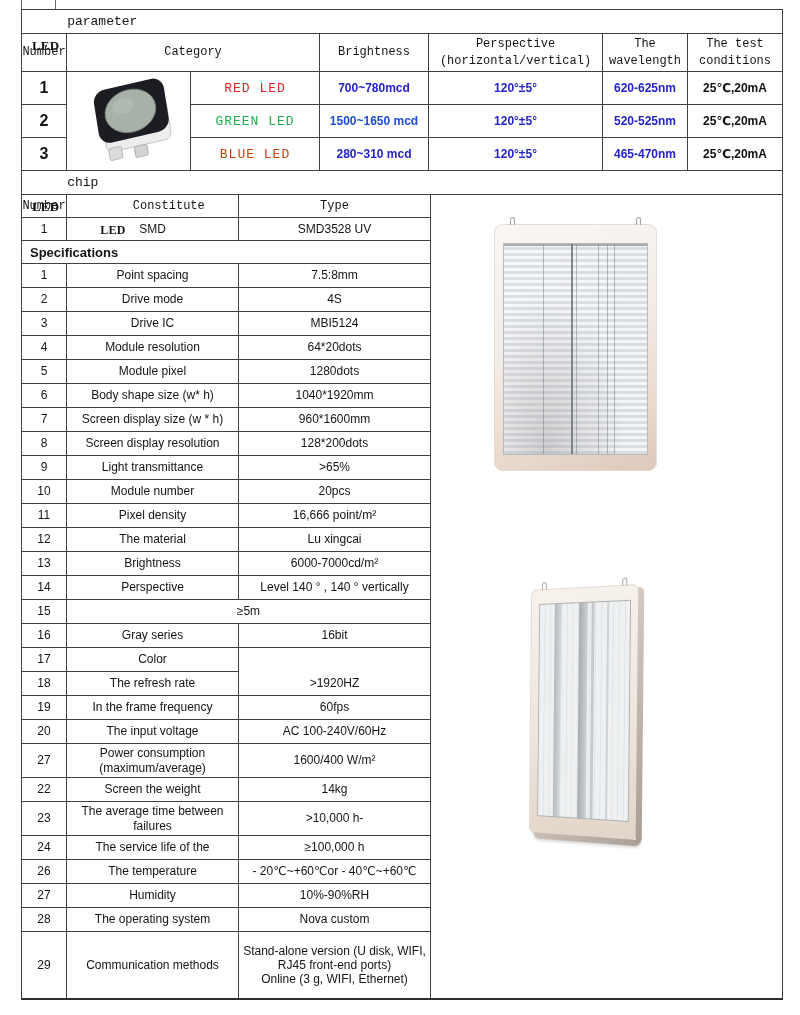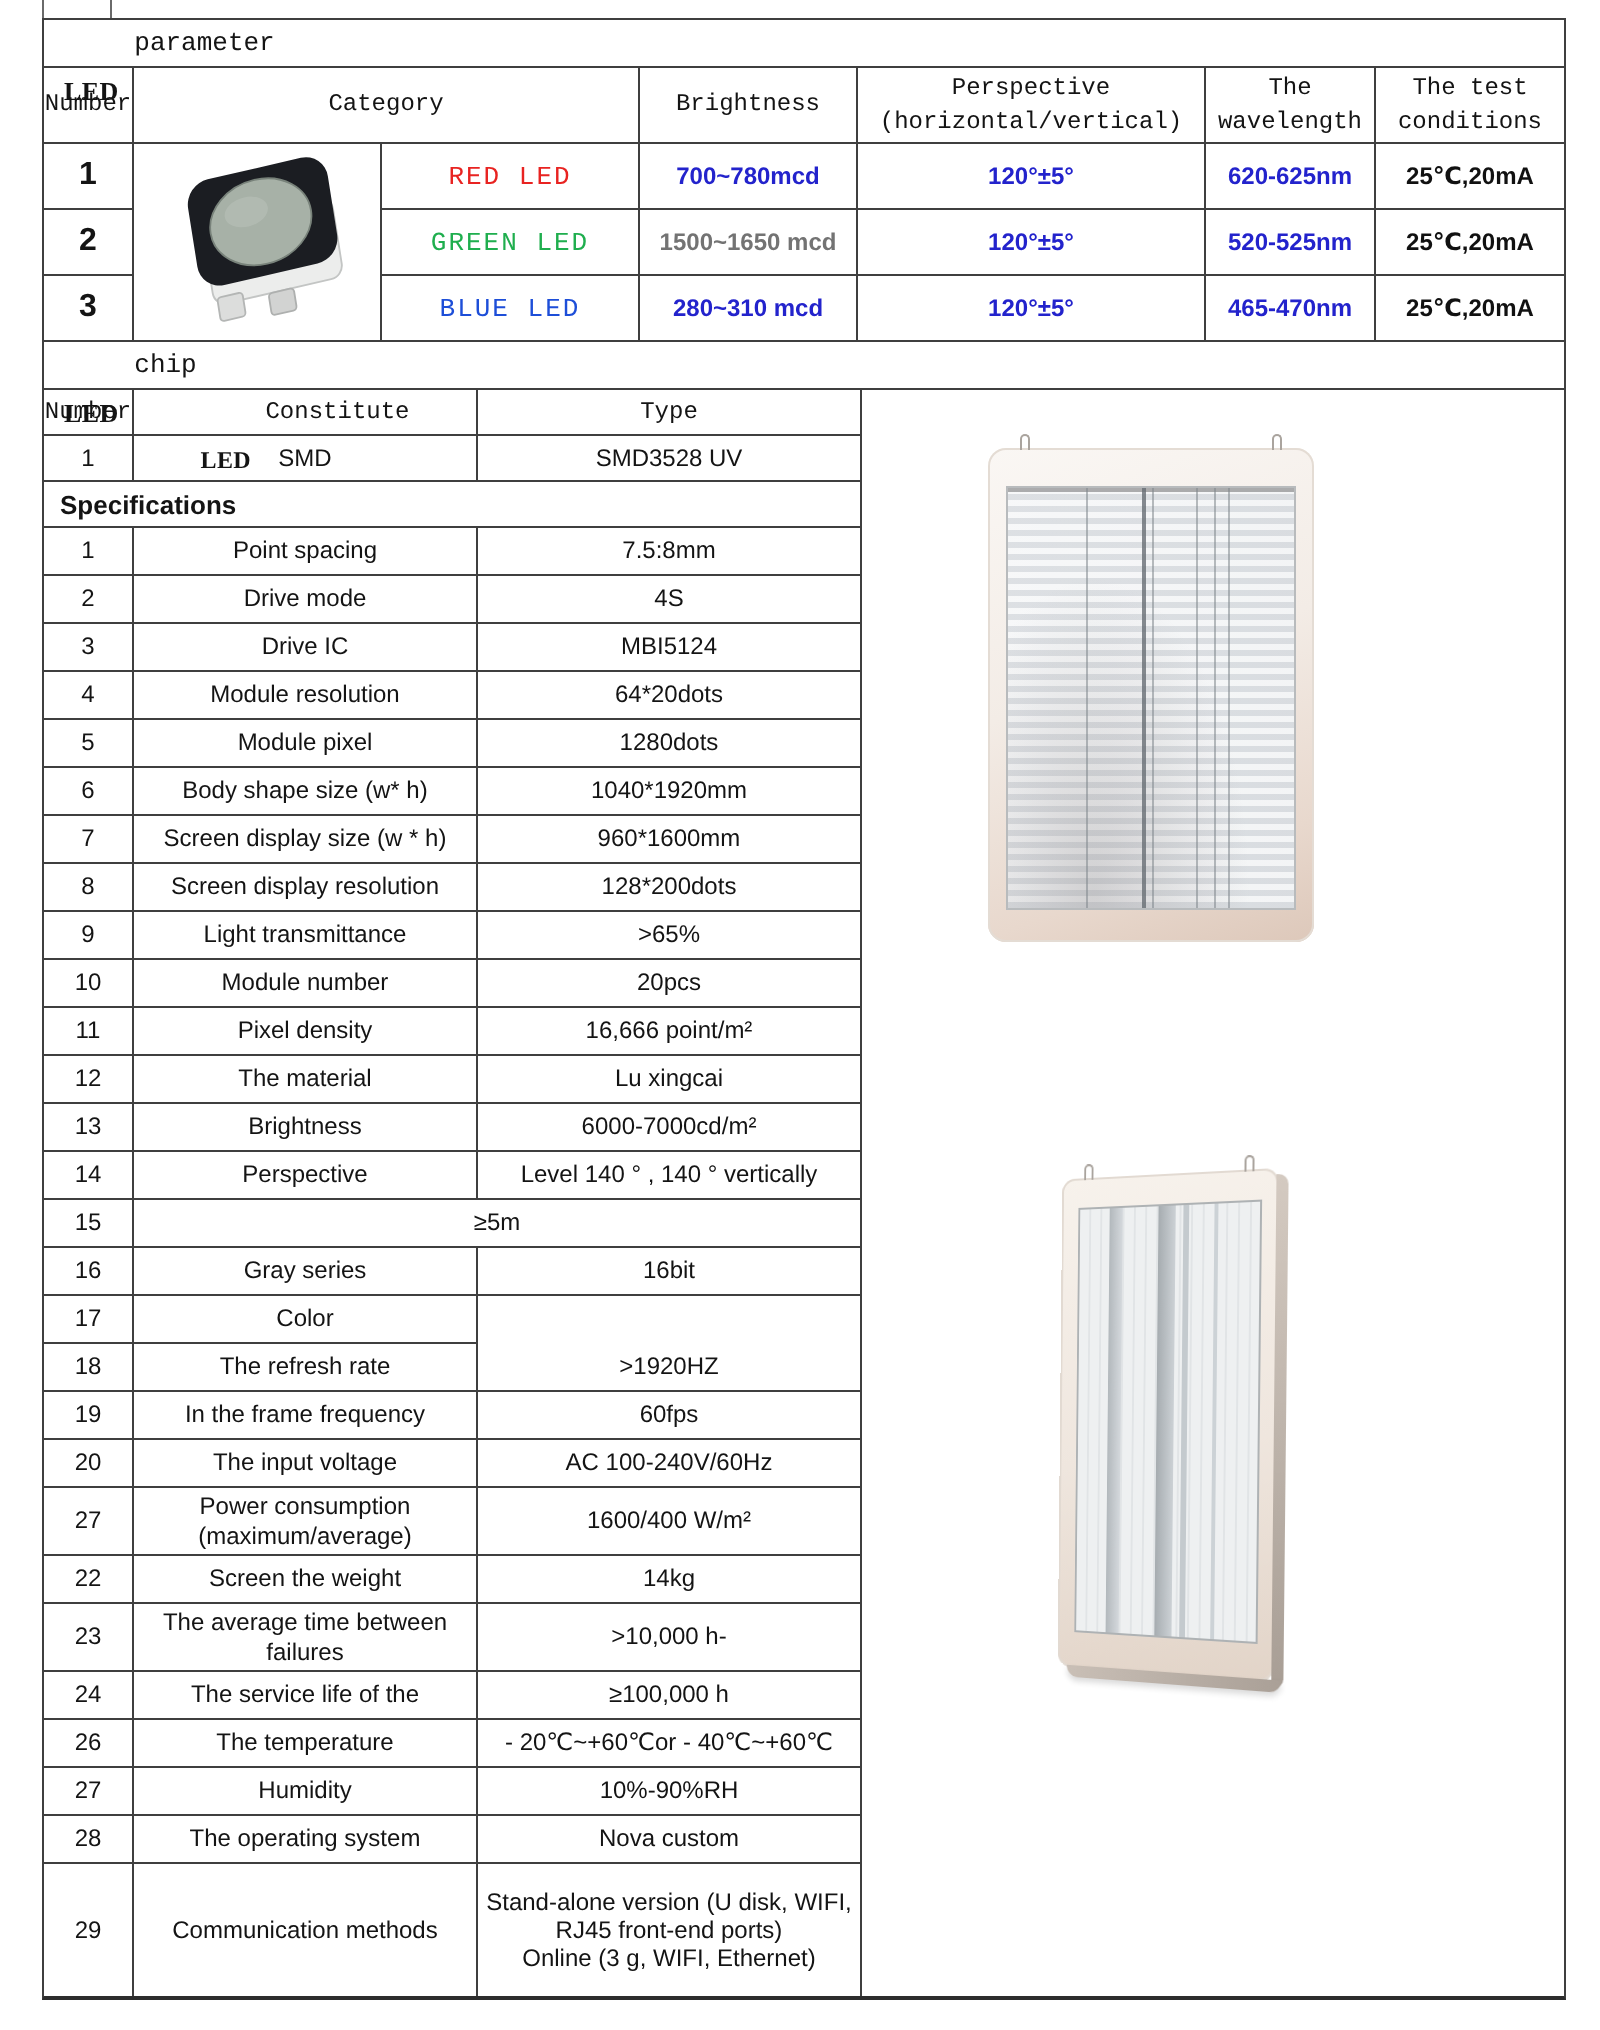--- a/index.html
+++ b/index.html
@@ -120,27 +120,27 @@
 
       <div class="pc bignum" style="grid-column:1;grid-row:2">1</div>
       <div class="pc cat" style="grid-area: 2 / 3; color: rgb(232, 35, 33);">RED LED</div>
       <div class="pc bval" style="grid-area: 2 / 4; color: rgb(35, 35, 204);">700~780mcd</div>
       <div class="pc bval" style="grid-area: 2 / 5; color: rgb(35, 35, 204);">120°±5°</div>
       <div class="pc bval" style="grid-area: 2 / 6; color: rgb(35, 35, 204);">620-625nm</div>
       <div class="pc tval no-r" style="grid-column:7;grid-row:2">25℃,20mA</div>
 
       <div class="pc bignum" style="grid-column:1;grid-row:3">2</div>
       <div class="pc cat" style="grid-area: 3 / 3; color: rgb(31, 174, 78);">GREEN LED</div>
-      <div class="pc bval" style="grid-area: 3 / 4; color: #737373;">1500~1650 mcd</div>
+      <div class="pc bval" style="grid-area: 3 / 4; color: #1d4ed8;">1500~1650 mcd</div>
       <div class="pc bval" style="grid-area: 3 / 5; color: rgb(35, 35, 204);">120°±5°</div>
       <div class="pc bval" style="grid-area: 3 / 6; color: rgb(35, 35, 204);">520-525nm</div>
       <div class="pc tval no-r" style="grid-column:7;grid-row:3">25℃,20mA</div>
 
       <div class="pc bignum" style="grid-column:1;grid-row:4">3</div>
-      <div class="pc cat" style="grid-area: 4 / 3; color: #1d4ed8;">BLUE LED</div>
+      <div class="pc cat" style="grid-area: 4 / 3; color: #c2410c;">BLUE LED</div>
       <div class="pc bval" style="grid-area: 4 / 4; color: rgb(35, 35, 204);">280~310 mcd</div>
       <div class="pc bval" style="grid-area: 4 / 5; color: rgb(35, 35, 204);">120°±5°</div>
       <div class="pc bval" style="grid-area: 4 / 6; color: rgb(35, 35, 204);">465-470nm</div>
       <div class="pc tval no-r" style="grid-column:7;grid-row:4">25℃,20mA</div>
     </div>
 
     <div class="band">
       <span class="brand">LED</span>
         <span class="bandrest"> chip</span>
     </div>

